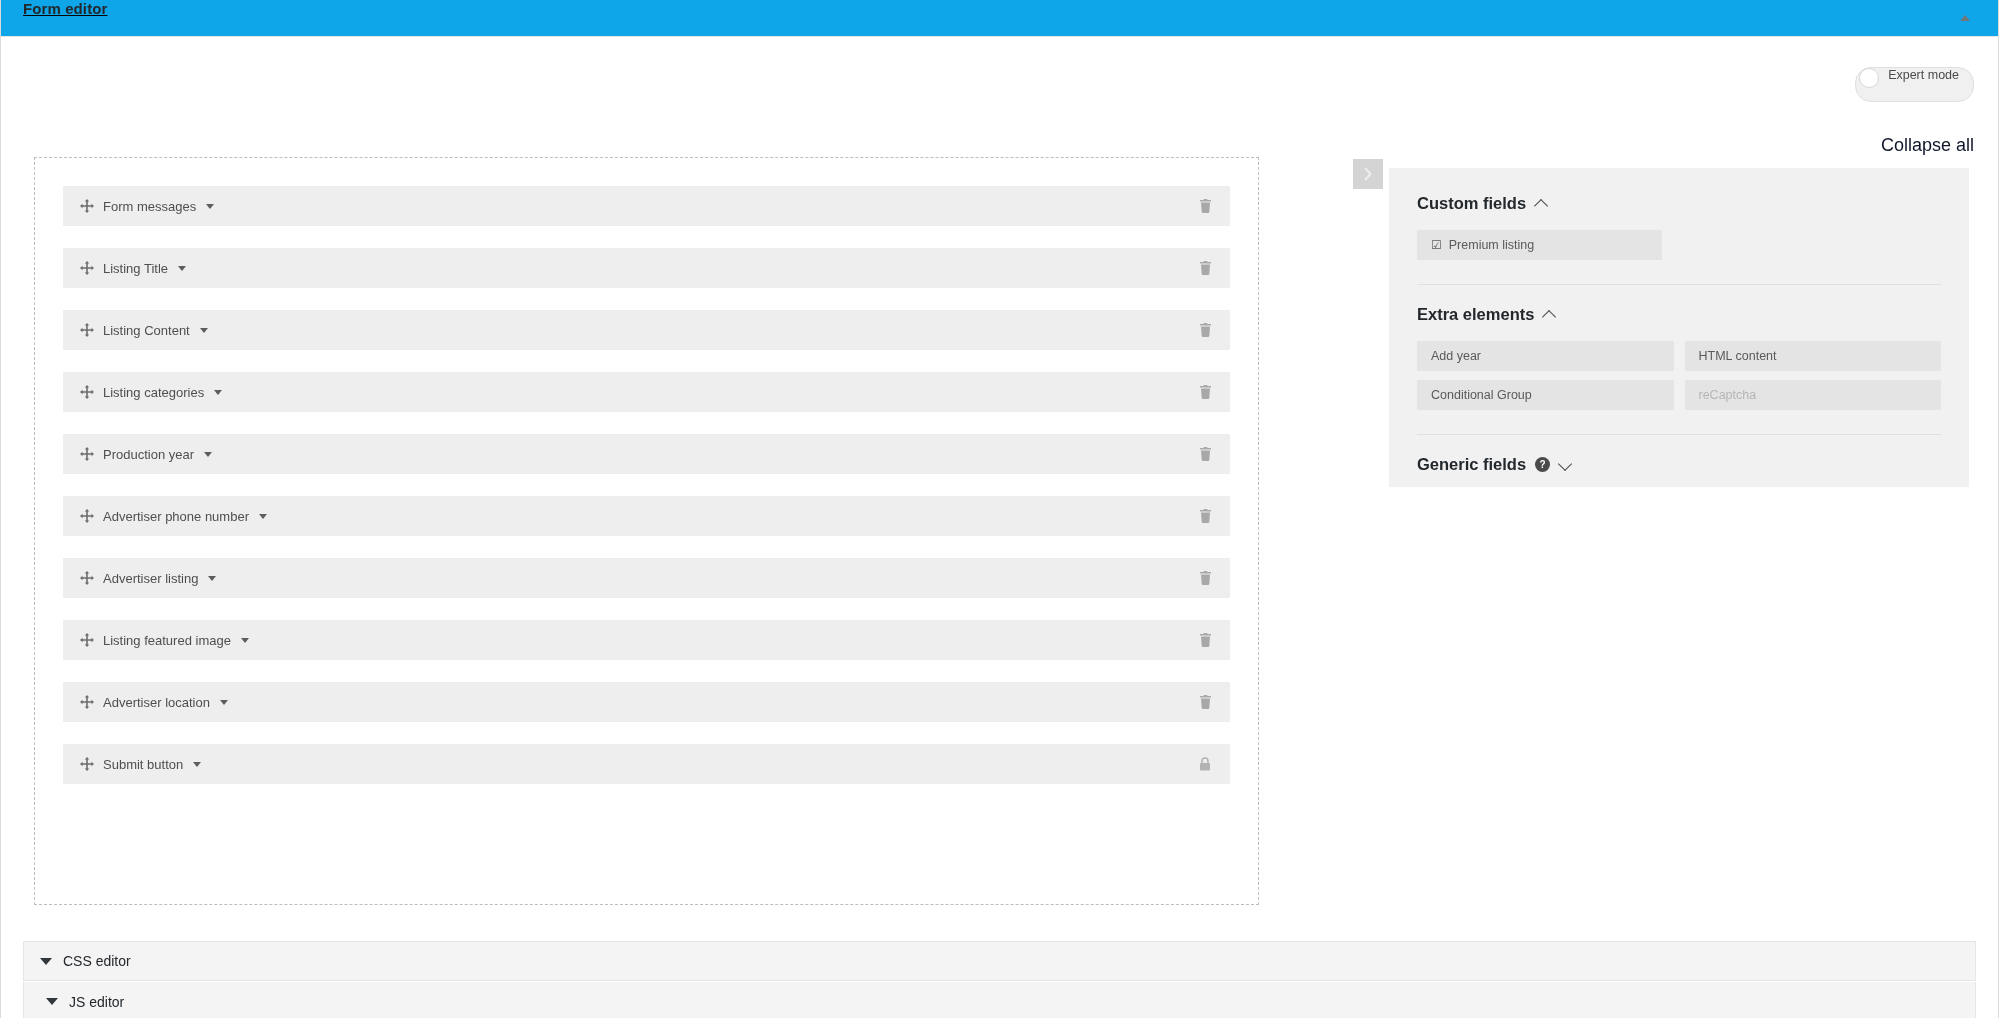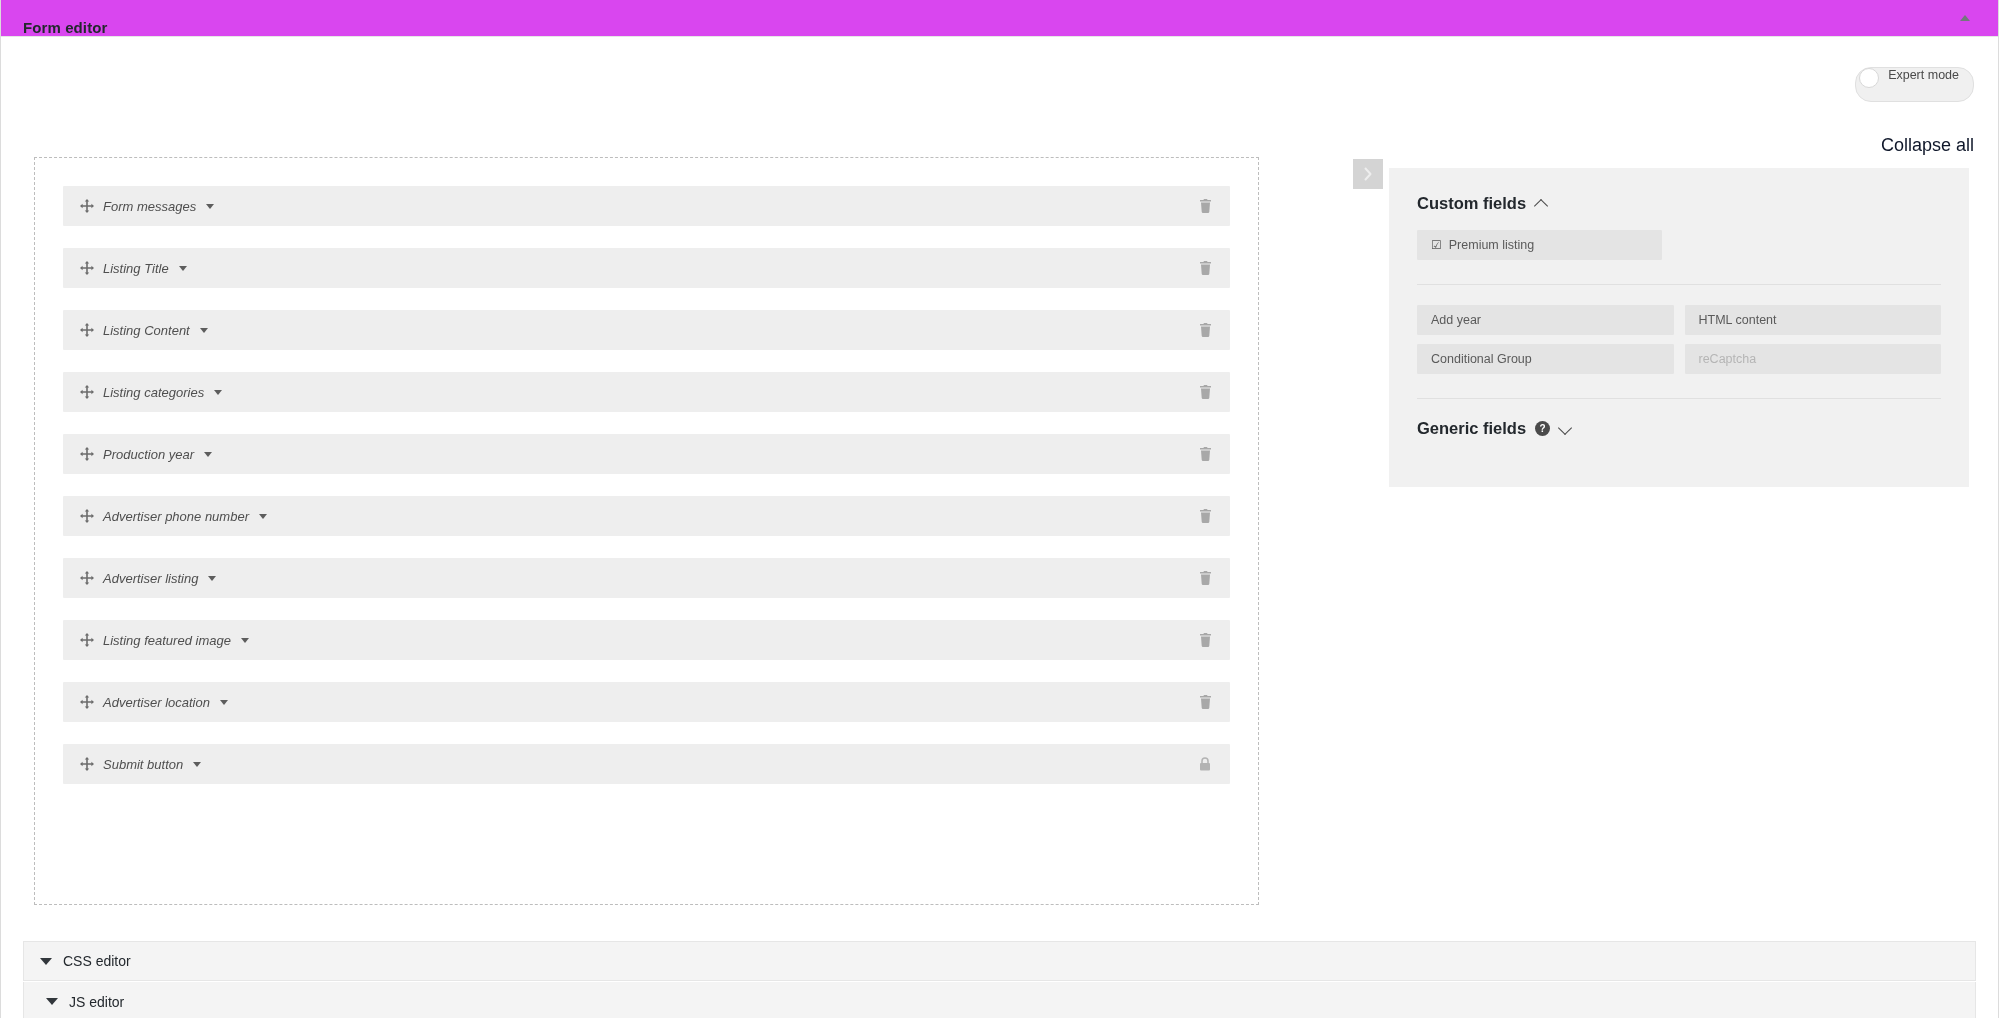--- a/index.html
+++ b/index.html
@@ -19,24 +19,25 @@
     background: #ffffff;
     border-left: 1px solid #dcdcdc;
     border-right: 1px solid #dcdcdc;
   }
 
   
   .titlebar {
     position: absolute;
     top: 0; left: 0; right: 0;
     height: 37px;
-    background: #d946ef;
+    background: #0ea5e9;
     border-bottom: 1px solid #e6e6e6;
     display: flex;
-    align-items: flex-end;
+    align-items: flex-start;
+    text-decoration: underline;
   }
   .titlebar-title {
     margin-left: 22px;
     font-size: 15px;
     font-weight: bold;
     color: #23282d;
     letter-spacing: .1px;
   }
   .titlebar-toggle {
     position: absolute;
@@ -99,21 +100,20 @@
   
   .form-canvas {
     position: absolute;
     left: 33px;
     top: 157px;
     width: 1225px;
     height: 748px;
     border: 1px dashed #bdbdbd;
     background: #ffffff;
     padding: 28px 28px 0 28px;
-    font-style: italic;
   }
 
   .field-row {
     position: relative;
     height: 40px;
     margin-bottom: 22px;
     background: #eeeeee;
     border-radius: 1px;
     display: flex;
     align-items: center;
@@ -469,20 +469,24 @@
         <span class="side-section-title">Custom fields</span>
         <span class="chev up"></span>
       </div>
       <div class="chip-grid" style="grid-template-columns: 1fr;">
         <div class="chip single">
           <span class="cb">☑</span>
           <span>Premium listing</span>
         </div>
       </div>
       <div class="side-divider"></div>
+      <div class="side-section-head">
+        <span class="side-section-title">Extra elements</span>
+        <span class="chev up"></span>
+      </div>
       <div class="chip-grid">
         <div class="chip">
           <span>Add year</span>
         </div>
         <div class="chip">
           <span>HTML content</span>
         </div>
         <div class="chip">
           <span>Conditional Group</span>
         </div>

